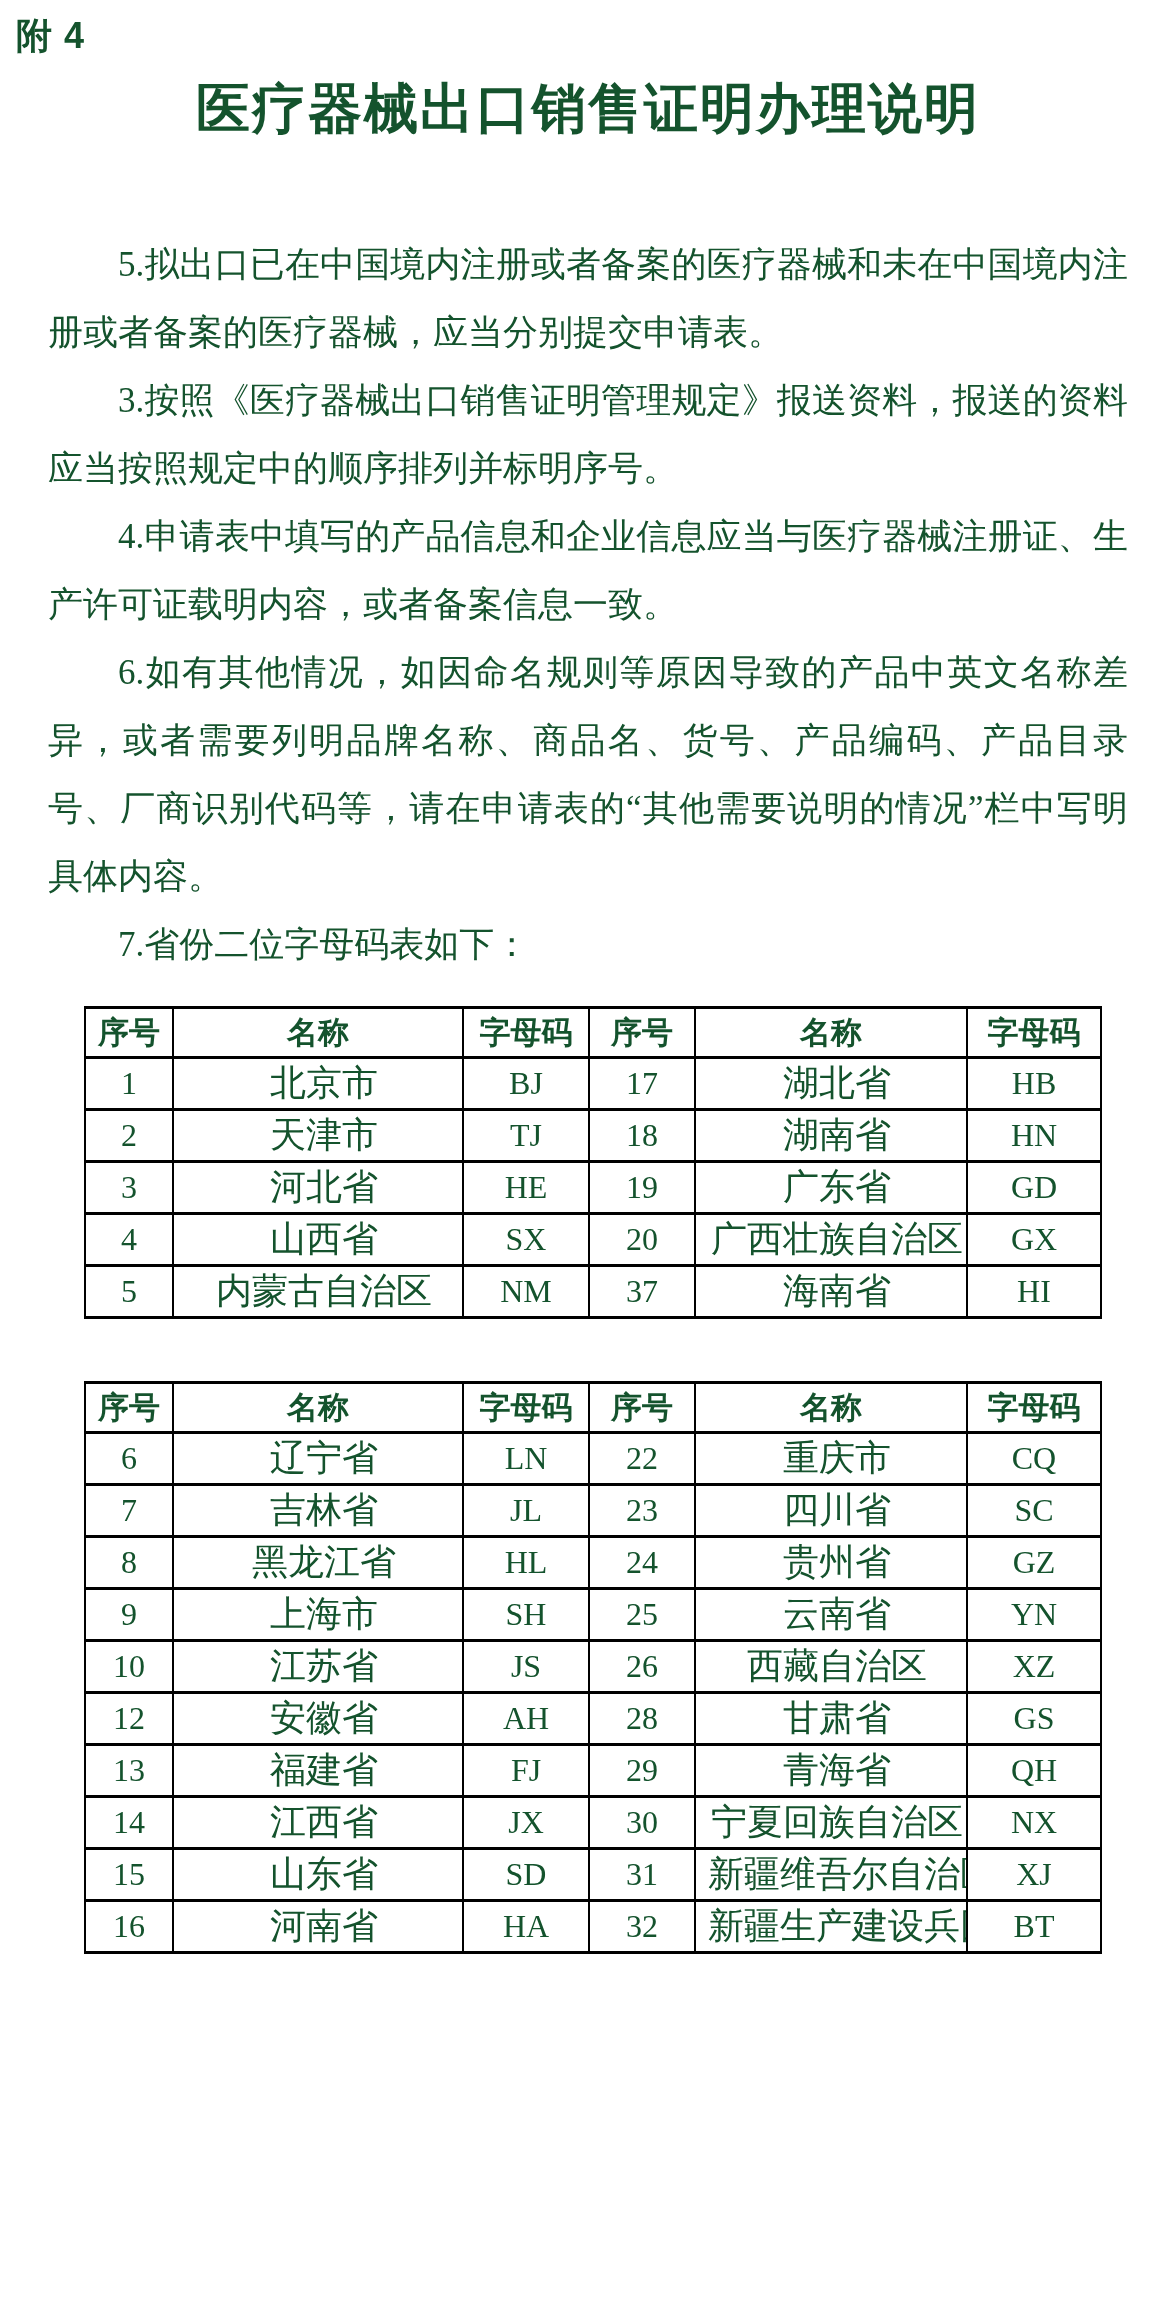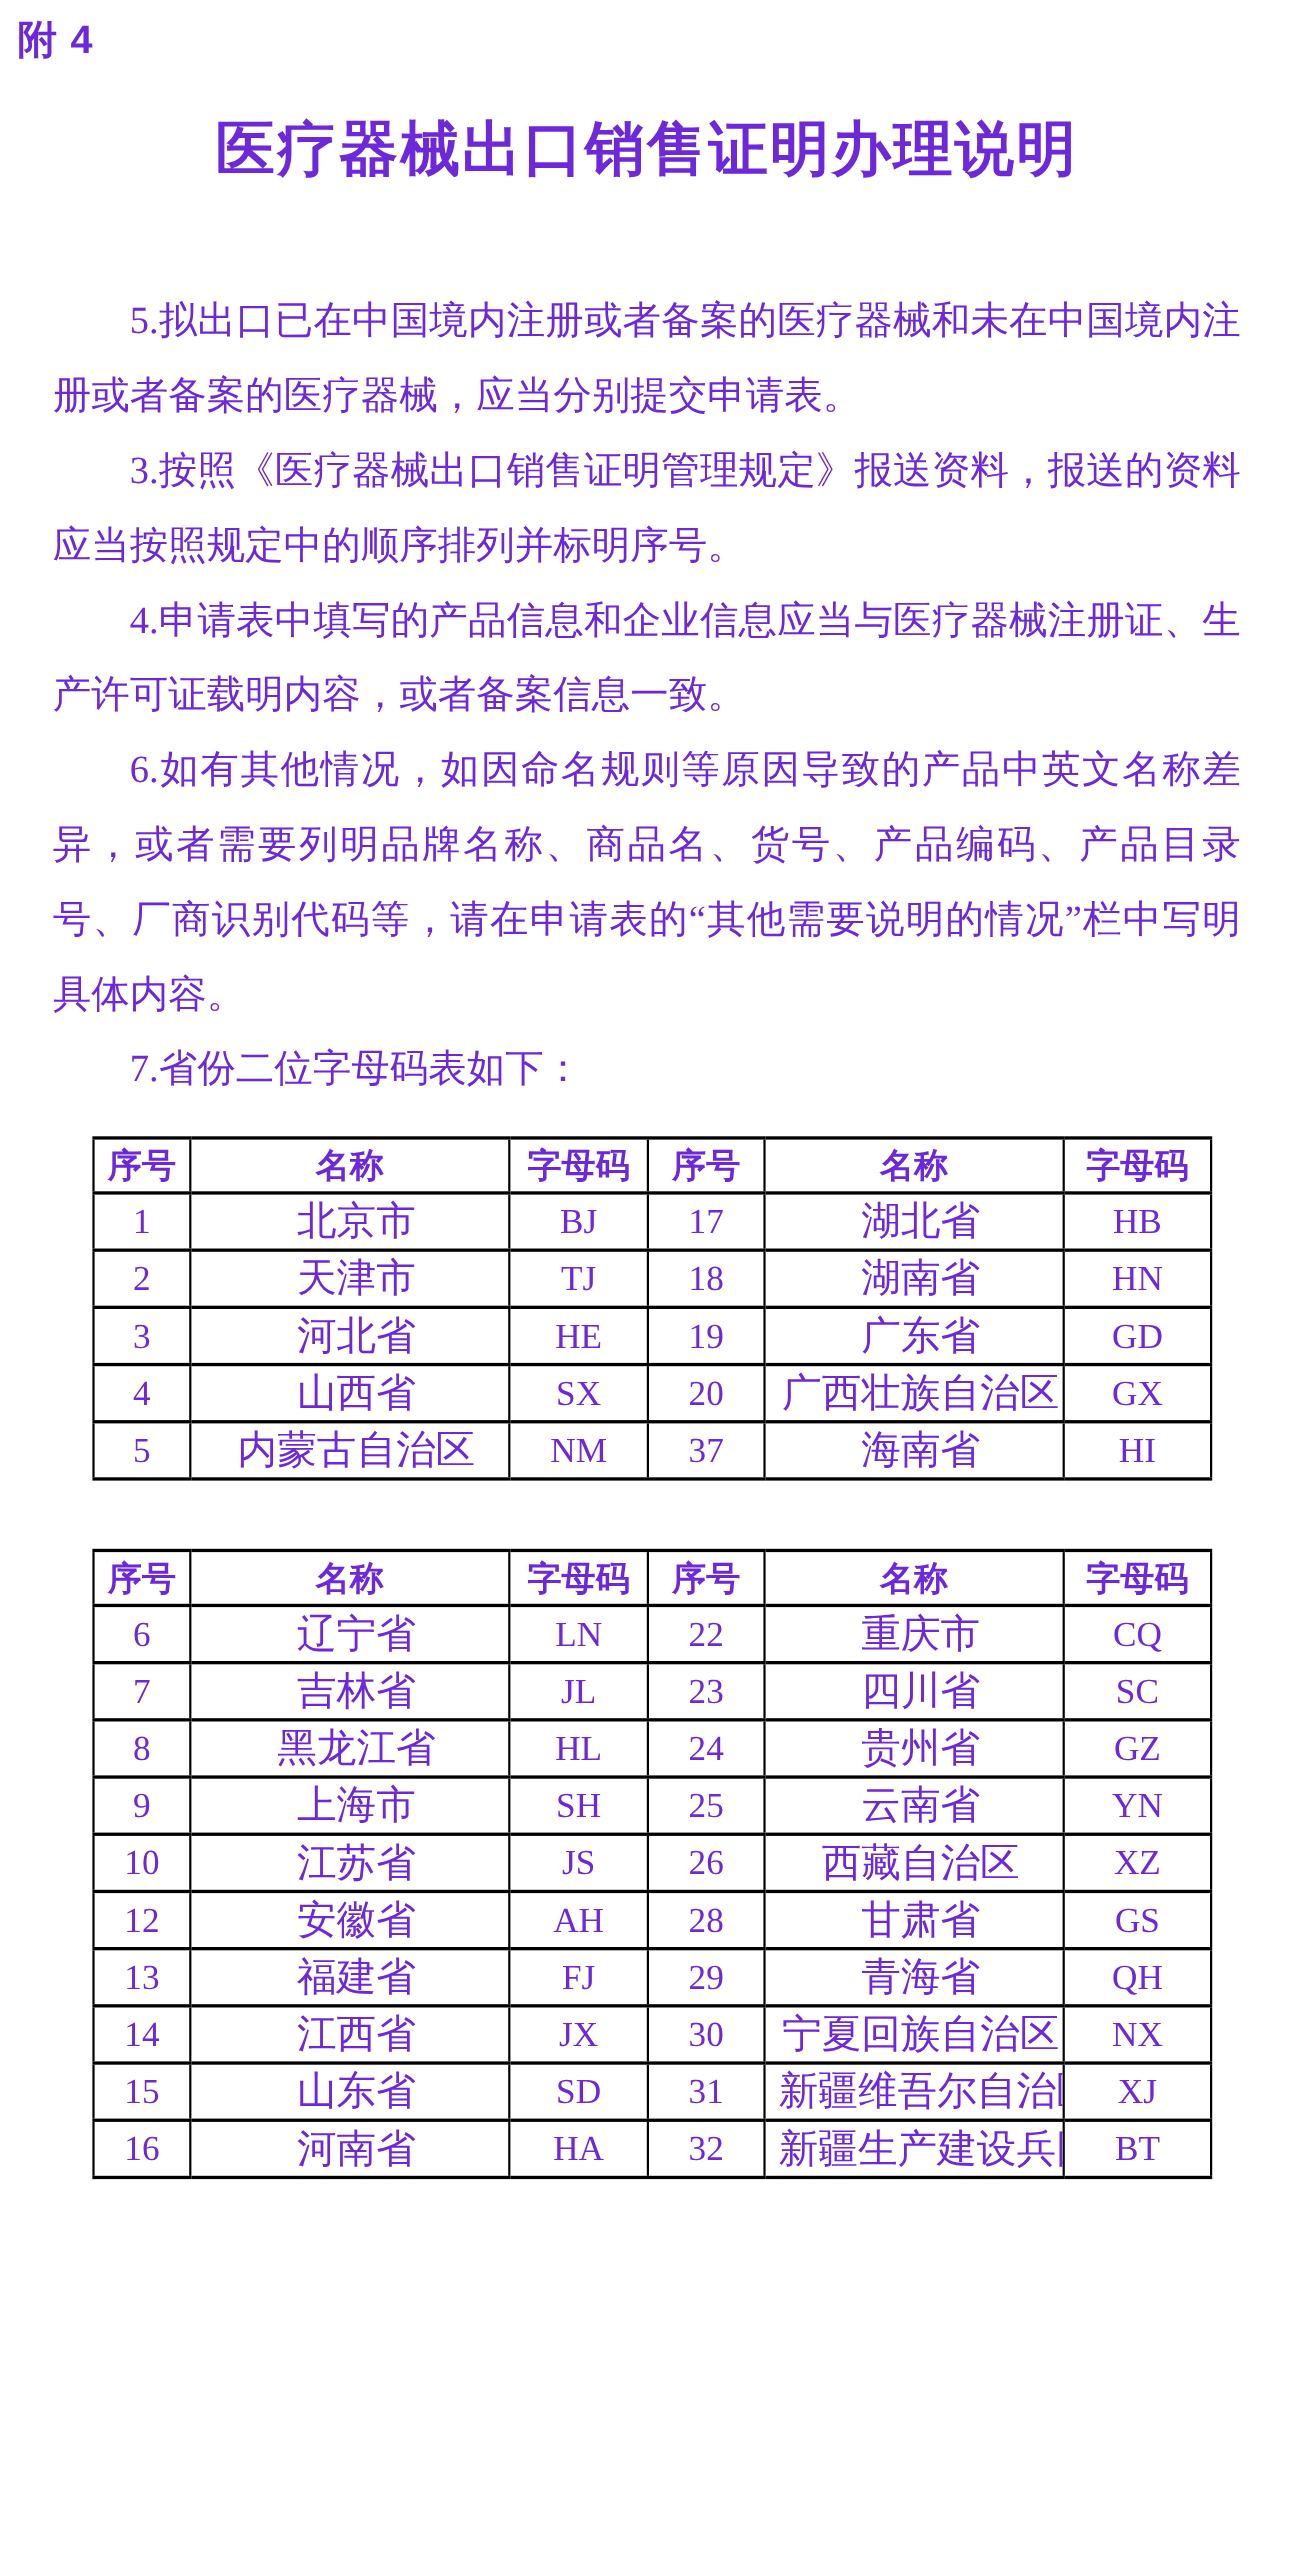--- a/index.html
+++ b/index.html
@@ -2,37 +2,37 @@
 <html lang="zh"><head>
 <meta charset="utf-8">
 <style>
   html,body { margin:0; padding:0; background:#ffffff; }
   .page {
     position: relative;
     width: 1176px;
     height: 2317px;
     box-sizing: border-box;
     background: #ffffff;
-    color: #6d28d9;
+    color: #14532d;
     padding: 0 48px;
     overflow: hidden;
     font-family: "Liberation Serif", "DejaVu Serif", serif;
   }
   .attachment {
     position: absolute;
     left: 16px;
     top: 12px;
     font-family: "Liberation Sans", "DejaVu Sans", sans-serif;
     font-weight: 700;
     font-size: 36px;
     letter-spacing: 1px;
   }
   .title {
     margin: 0;
-    padding-top: 99px;
+    padding-top: 72px;
     text-align: center;
     font-size: 54px;
     line-height: 75px;
     font-weight: 700;
     letter-spacing: 2px;
     font-family: "Liberation Serif", "DejaVu Serif", serif;
   }
   .instructions {
     margin-top: 84px;
   }

